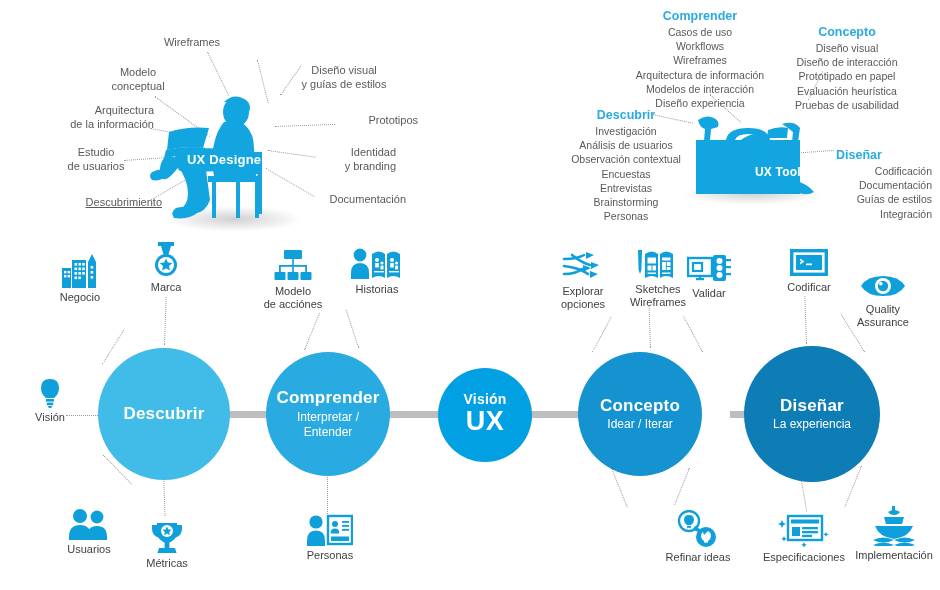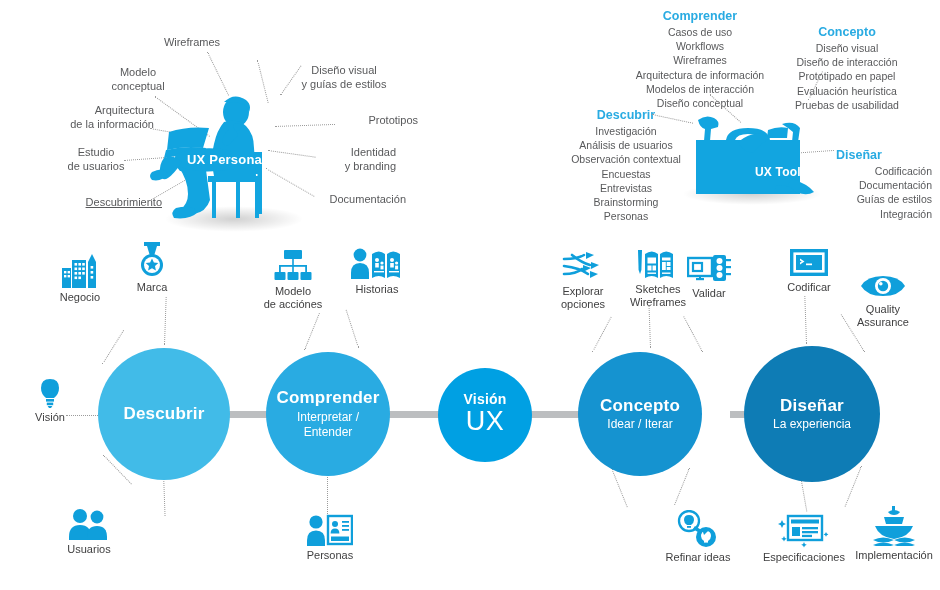--- a/index.html
+++ b/index.html
@@ -89,21 +89,21 @@
   }
   .node .t2 {
     font-size: 12px;
     font-weight: 400;
     line-height: 1.25;
     white-space: pre-line;
     margin-top: 2px;
   }
   .node.ux .t1 { font-size: 14px; font-weight: 600; }
   .node.ux .t2 {
-    font-size: 27px; font-weight: 400; margin-top: -2px; letter-spacing: .5px;
+    font-size: 27px; font-weight: 700; margin-top: -2px; letter-spacing: .5px;
   }
 
   
   .sat {
     position: absolute;
     display: flex;
     flex-direction: column;
     align-items: center;
     z-index: 4;
   }
@@ -168,21 +168,21 @@
         <path d="M26 58 q22 -8 46 -5 q10 1 14 6 l-2 14 q-24 4 -54 2 q-8 -8 -4 -17z"></path>
 
         <path d="M28 70 q14 6 28 4 l4 30 q-4 12 -16 14 q-10 2 -14 -4 q8 -6 8 -16 q0 -14 -10 -28z"></path>
         <path d="M14 62 q10 -4 18 4 q-8 12 -14 16 q-6 4 -8 -4 q-1 -10 4 -16z"></path>
 
         <path d="M2 76 q12 -6 16 2 q-6 8 -16 6 q-4 -4 0 -8z"></path>
         <path d="M26 112 q16 -4 22 4 q-8 8 -24 6 q-4 -6 2 -10z"></path>
       </g>
     </svg>
 
-    <div class="silhouette-caption" style="left:187px;top:152px;">UX Personas</div>
+    <div class="silhouette-caption" style="left:187px;top:152px;">UX Designer</div>
 
     <div class="panel-label c" style="left:152px;top:36px;width:80px;">Wireframes</div>
     <div class="panel-label c" style="left:98px;top:66px;width:80px;">Modelo
 conceptual</div>
     <div class="panel-label c" style="left:288px;top:64px;width:112px;">Diseño visual
 y guías de estilos</div>
     <div class="panel-label r" style="left:58px;top:104px;width:96px;">Arquitectura
 de la información</div>
     <div class="panel-label l" style="left:338px;top:114px;width:80px;">Prototipos</div>
     <div class="panel-label c" style="left:60px;top:146px;width:72px;">Estudio
@@ -222,21 +222,21 @@
     </svg>
 
     <div class="silhouette-caption" style="left:154px;top:165px;font-size:12px;margin-left:41px;">UX Toolbox</div>
 
     <div class="grp-title" style="left:70px;top:9px;width:140px;text-align:center;">Comprender</div>
     <div class="grp-list c" style="left:28px;top:25px;width:224px;">Casos de uso
 Workflows
 Wireframes
 Arquitectura de información
 Modelos de interacción
-Diseño conceptual</div>
+Diseño experiencia</div>
 
     <div class="grp-title" style="left:222px;top:25px;width:130px;text-align:center;">Concepto</div>
     <div class="grp-list c" style="left:205px;top:41px;width:164px;">Diseño visual
 Diseño de interacción
 Prototipado en papel
 Evaluación heurística
 Pruebas de usabilidad</div>
 
     <div class="grp-title" style="left:18px;top:108px;width:96px;text-align:center;">Descubrir</div>
     <div class="grp-list c" style="left:0px;top:124px;width:132px;">Investigación
@@ -328,21 +328,21 @@
           <path d="M27 34 V8 l4 -8 l4 8 v26z"></path>
               <rect x="29.6" y="12" width="2.6" height="2.6" fill="#fff"></rect>
               <rect x="29.6" y="17" width="2.6" height="2.6" fill="#fff"></rect>
               <rect x="29.6" y="22" width="2.6" height="2.6" fill="#fff"></rect>
         </g>
           </svg>
       </span>
       <span class="cap">Negocio</span>
     </div>
 
-    <div class="sat" style="left:124px;top:2px;width:56px;">
+    <div class="sat" style="left:138px;top:2px;width:56px;">
       <span class="ic">
         <svg width="28" height="36" viewBox="0 0 28 36">
             <g fill="#0f9fdb">
           <rect x="6" y="0" width="16" height="4"></rect>
           <path d="M9 4 h10 l-3 10 h-4z"></path>
           <circle cx="14" cy="23" r="11"></circle>
           <circle cx="14" cy="23" r="8" fill="#fff"></circle>
           <path d="M14 16.5 l1.9 4.1 l4.4 .5 l-3.3 3 l.9 4.4 l-3.9 -2.3 l-3.9 2.3 l.9 -4.4 l-3.3 -3 l4.4 -.5z"></path>
         </g>
           </svg>
@@ -371,20 +371,36 @@
           <circle cx="13" cy="8" r="7"></circle>
           <path d="M13 17 q11 0 11 12 v3 h-22 v-3 q0 -12 11 -12z"></path>
           <circle cx="30" cy="9" r="6.4"></circle>
           <path d="M30 18 q10 0 10 11 v3 h-20 v-3 q0 -11 10 -11z"></path>
         </g>
           </svg>
       </span>
       <span class="cap">Usuarios</span>
     </div>
 
+    <div class="sat" style="left:136px;top:282px;width:62px;">
+      <span class="ic">
+        <svg width="34" height="32" viewBox="0 0 34 32">
+            <g fill="#0f9fdb">
+          <path d="M7 1 h20 v9 q0 9 -10 11 q-10 -2 -10 -11z"></path>
+          <circle cx="17" cy="9" r="6" fill="#fff"></circle>
+          <path d="M17 4.4 l1.4 3 l3.2 .4 l-2.4 2.2 l.7 3.2 l-2.9 -1.7 l-2.9 1.7 l.7 -3.2 l-2.4 -2.2 l3.2 -.4z"></path>
+          <path d="M2 3 h5 v4 q0 4 4 6 l-1 3 q-8 -2 -8 -9z"></path>
+          <path d="M32 3 h-5 v4 q0 4 -4 6 l1 3 q8 -2 8 -9z"></path>
+          <rect x="14.6" y="20" width="4.8" height="6"></rect>
+          <path d="M9 26 h16 l1.6 5 h-19.2z"></path>
+        </g>
+          </svg>
+      </span>
+      <span class="cap">Métricas</span>
+    </div>
 
     <div class="sat" style="left:256px;top:10px;width:74px;">
       <span class="ic">
         <svg width="38" height="32" viewBox="0 0 38 32">
             <g fill="#0f9fdb">
           <rect x="10" y="0" width="18" height="9" rx="1"></rect>
           <rect x="18.2" y="9" width="1.6" height="7"></rect>
           <rect x="5" y="15" width="28" height="1.8"></rect>
           <rect x="5" y="16" width="1.8" height="6"></rect>
           <rect x="18.2" y="16" width="1.6" height="6"></rect>

